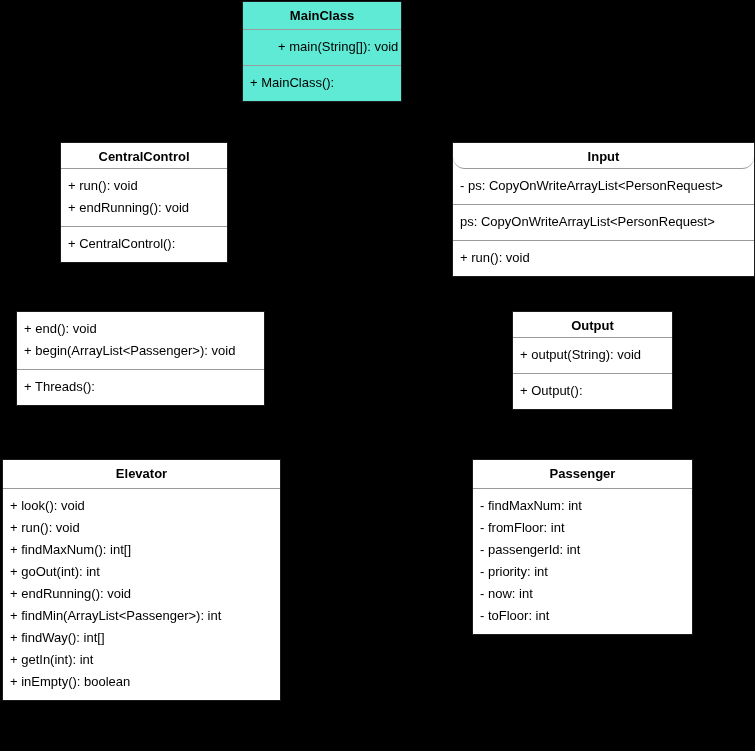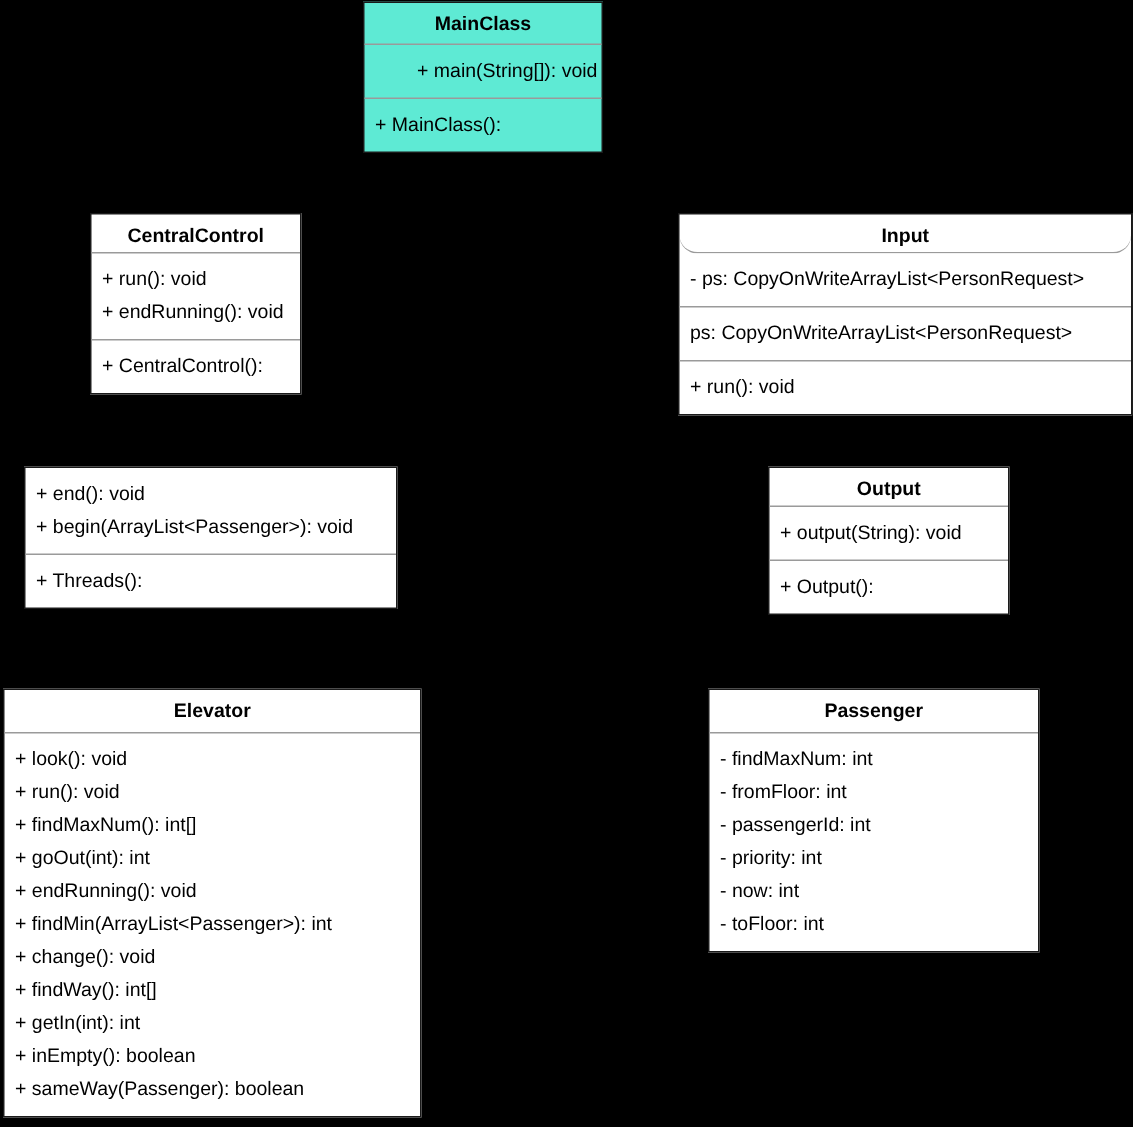--- a/index.html
+++ b/index.html
@@ -52,21 +52,21 @@
 <div id="canvas" style="width: 755px; height: 751px; background: rgb(0, 0, 0);">
     <div class="uml-class" style="left: 242px; top: 1px; width: 160px; background: #5eead4; border-color: rgb(26, 26, 26);">
       <div class="uml-title" style="height: 28px; border-bottom-color: rgb(154, 154, 154);">MainClass</div>
       <div class="uml-section" style="border-top-color: rgb(154, 154, 154); margin-left: 28px;">
         <div class="uml-row">+ main(String[]): void</div>
       </div>
       <div class="uml-section" style="border-top-color: rgb(154, 154, 154);">
         <div class="uml-row">+ MainClass():</div>
       </div>
     </div>
-    <div class="uml-class" style="left: 60px; top: 142px; width: 141px; background: rgb(255, 255, 255); border-color: rgb(26, 26, 26);">
+    <div class="uml-class" style="left: 60px; top: 142px; width: 168px; background: rgb(255, 255, 255); border-color: rgb(26, 26, 26);">
       <div class="uml-title" style="height: 26px; border-bottom-color: rgb(154, 154, 154);">CentralControl</div>
       <div class="uml-section" style="border-top-color: rgb(154, 154, 154);">
         <div class="uml-row">+ run(): void</div>
         <div class="uml-row">+ endRunning(): void</div>
       </div>
       <div class="uml-section" style="border-top-color: rgb(154, 154, 154);">
         <div class="uml-row">+ CentralControl():</div>
       </div>
     </div>
     <div class="uml-class" style="left: 452px; top: 142px; width: 303px; background: rgb(255, 255, 255); border-color: rgb(26, 26, 26);">
@@ -101,25 +101,23 @@
     </div>
     <div class="uml-class" style="left: 2px; top: 459px; width: 279px; background: rgb(255, 255, 255); border-color: rgb(26, 26, 26);">
       <div class="uml-title" style="height: 29px; border-bottom-color: rgb(154, 154, 154);">Elevator</div>
       <div class="uml-section" style="border-top-color: rgb(154, 154, 154);">
         <div class="uml-row">+ look(): void</div>
         <div class="uml-row">+ run(): void</div>
         <div class="uml-row">+ findMaxNum(): int[]</div>
         <div class="uml-row">+ goOut(int): int</div>
         <div class="uml-row">+ endRunning(): void</div>
         <div class="uml-row">+ findMin(ArrayList&lt;Passenger&gt;): int</div>
-        <div class="uml-row">+ change(): void</div>
         <div class="uml-row">+ findWay(): int[]</div>
         <div class="uml-row">+ getIn(int): int</div>
         <div class="uml-row">+ inEmpty(): boolean</div>
-        <div class="uml-row">+ sameWay(Passenger): boolean</div>
       </div>
     </div>
     <div class="uml-class" style="left: 472px; top: 459px; width: 221px; background: rgb(255, 255, 255); border-color: rgb(26, 26, 26);">
       <div class="uml-title" style="height: 29px; border-bottom-color: rgb(154, 154, 154);">Passenger</div>
       <div class="uml-section" style="border-top-color: rgb(154, 154, 154);">
         <div class="uml-row">- findMaxNum: int</div>
         <div class="uml-row">- fromFloor: int</div>
         <div class="uml-row">- passengerId: int</div>
         <div class="uml-row">- priority: int</div>
         <div class="uml-row">- now: int</div>

